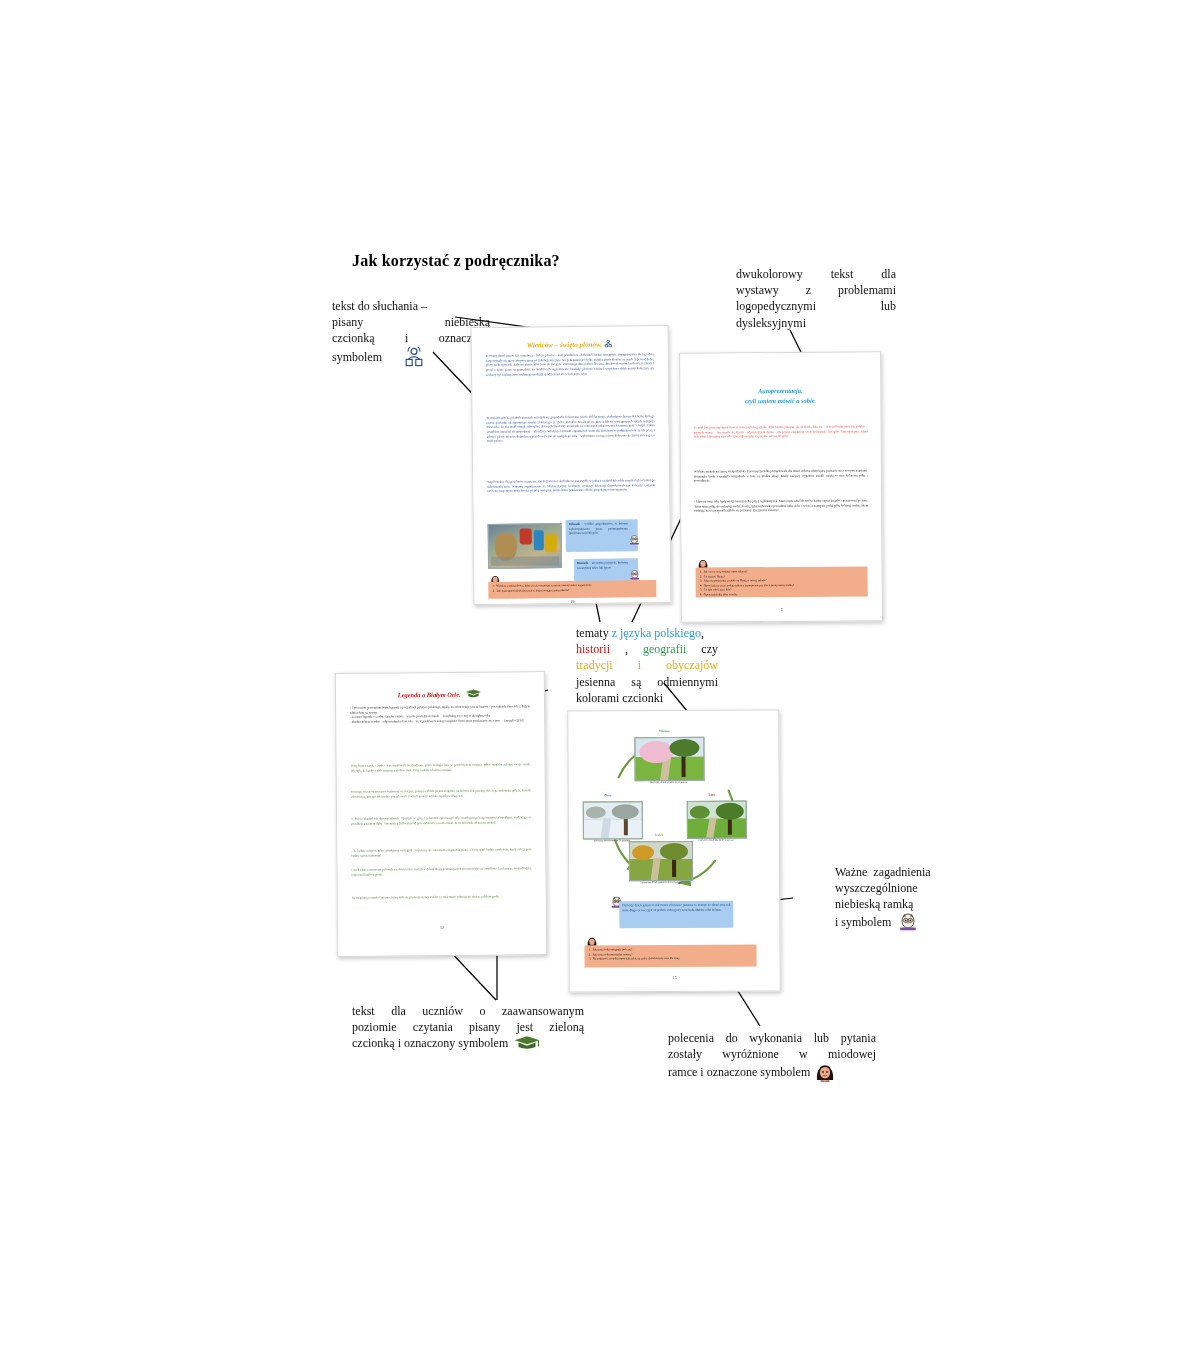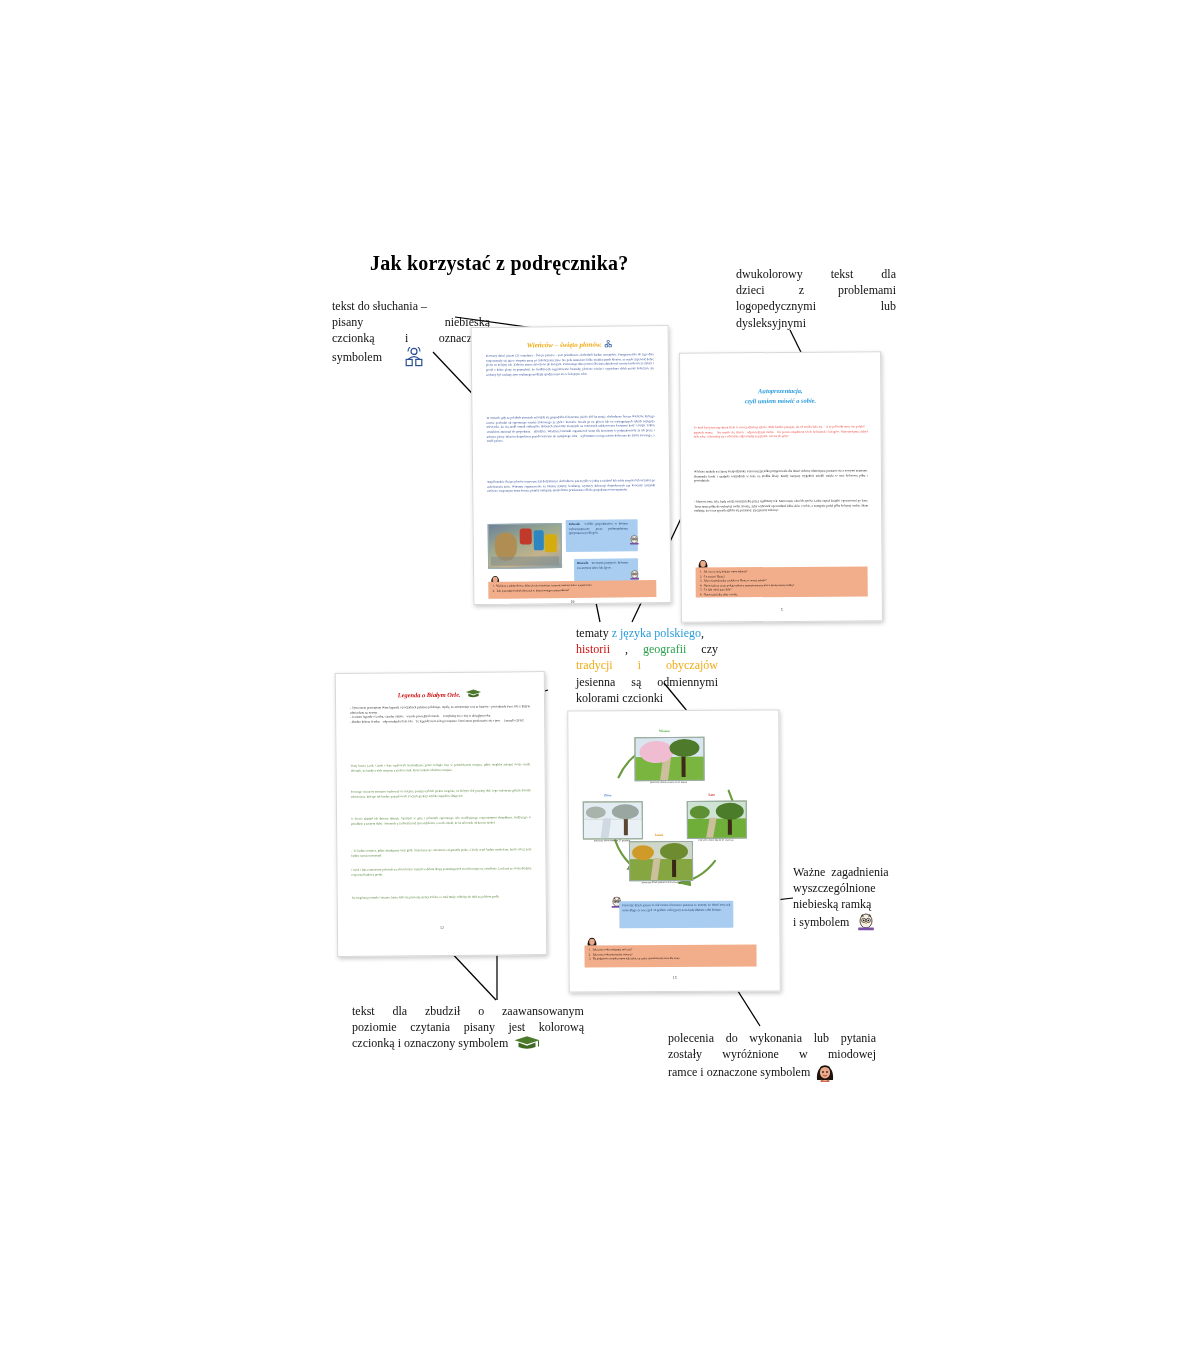--- a/index.html
+++ b/index.html
@@ -1,32 +1,32 @@
 <!DOCTYPE html>
 <html><head>
 <meta charset="utf-8">
 <style>
   html,body{margin:0;padding:0;background:#ffffff;}
   body{width:1200px;height:1372px;position:relative;font-family:"Liberation Serif",serif;color:#000;overflow:hidden;}
   #stage{position:absolute;inset:0;}
 
-  .page-title{position:absolute;left:352px;top:252px;font-family:"Liberation Serif",serif;font-weight:bold;font-size:20px;letter-spacing:.2px;margin-left:18px;}
+  .page-title{position:absolute;left:352px;top:252px;font-family:"Liberation Serif",serif;font-weight:bold;font-size:16px;letter-spacing:.2px;}
 
   
   .anno{position:absolute;font-family:"Liberation Serif",serif;font-size:12px;line-height:1.35;color:#111;text-align:justify;}
   .anno .ln{display:block;}
   .anno .jline{display:flex;justify-content:space-between;}
   .anno .jline.last{display:block;}
 
   #anno-listen{left:332px;top:298px;width:158px;}
   #anno-dyslex{left:736px;top:266px;width:160px;}
   #anno-colors{left:576px;top:625px;width:142px;}
   #anno-green{left:352px;top:1003px;width:232px;}
   #anno-honey{left:668px;top:1030px;width:208px;}
-  #anno-blue{left:793px;top:864px;width:102px;}
+  #anno-blue{left:835px;top:864px;width:102px;}
 
   .c-pl{color:#2a9bdc;}
   .c-hist{color:#cc1111;}
   .c-geo{color:#2ba24c;}
   .c-trad{color:#f0ab15;}
 
   
   .ico{display:inline-block;vertical-align:middle;}
 
   
@@ -130,21 +130,21 @@
     </span>
   </div>
 
   <div class="anno" id="anno-dyslex">
     <span class="jline">
         <span>dwukolorowy</span>
         <span>tekst</span>
         <span>dla</span>
       </span>
     <span class="jline">
-        <span>dzieci</span>
+        <span>wystawy</span>
         <span>z</span>
         <span>problemami</span>
       </span>
     <span class="jline">
         <span>logopedycznymi</span>
         <span>lub</span>
       </span>
     <span class="ln">dysleksyjnymi</span>
   </div>
 
@@ -166,30 +166,30 @@
         <span>są</span>
         <span>odmiennymi</span>
       </span>
     <span class="ln">kolorami czcionki</span>
   </div>
 
   <div class="anno" id="anno-green">
     <span class="jline">
         <span>tekst</span>
         <span>dla</span>
-        <span>zbudził</span>
+        <span>uczniów</span>
         <span>o</span>
         <span>zaawansowanym</span>
       </span>
     <span class="jline">
         <span>poziomie</span>
         <span>czytania</span>
         <span>pisany</span>
         <span>jest</span>
-        <span>kolorową</span>
+        <span>zieloną</span>
       </span>
     <span class="ln">czcionką i oznaczony symbolem
       <span class="ico" style="display:inline-block;width:28px;height:16px;vertical-align:-4px;margin-left:2px;">
         <svg width="28" height="16" viewBox="0 0 28 16">
           <path d="M1.5 5.2 L14 1.2 L26.5 5.2 L14 9.2 z" fill="#4a7a2a"></path>
           <path d="M5.5 7.4 L5.5 12 Q14 15.6 22.5 12 L22.5 7.4 L14 10.8 z" fill="#3e6a23"></path>
           <path d="M25.5 5.6 L25.5 11.5" stroke="#3e6a23" stroke-width="1.1"></path>
         </svg>
       </span>
     </span>

